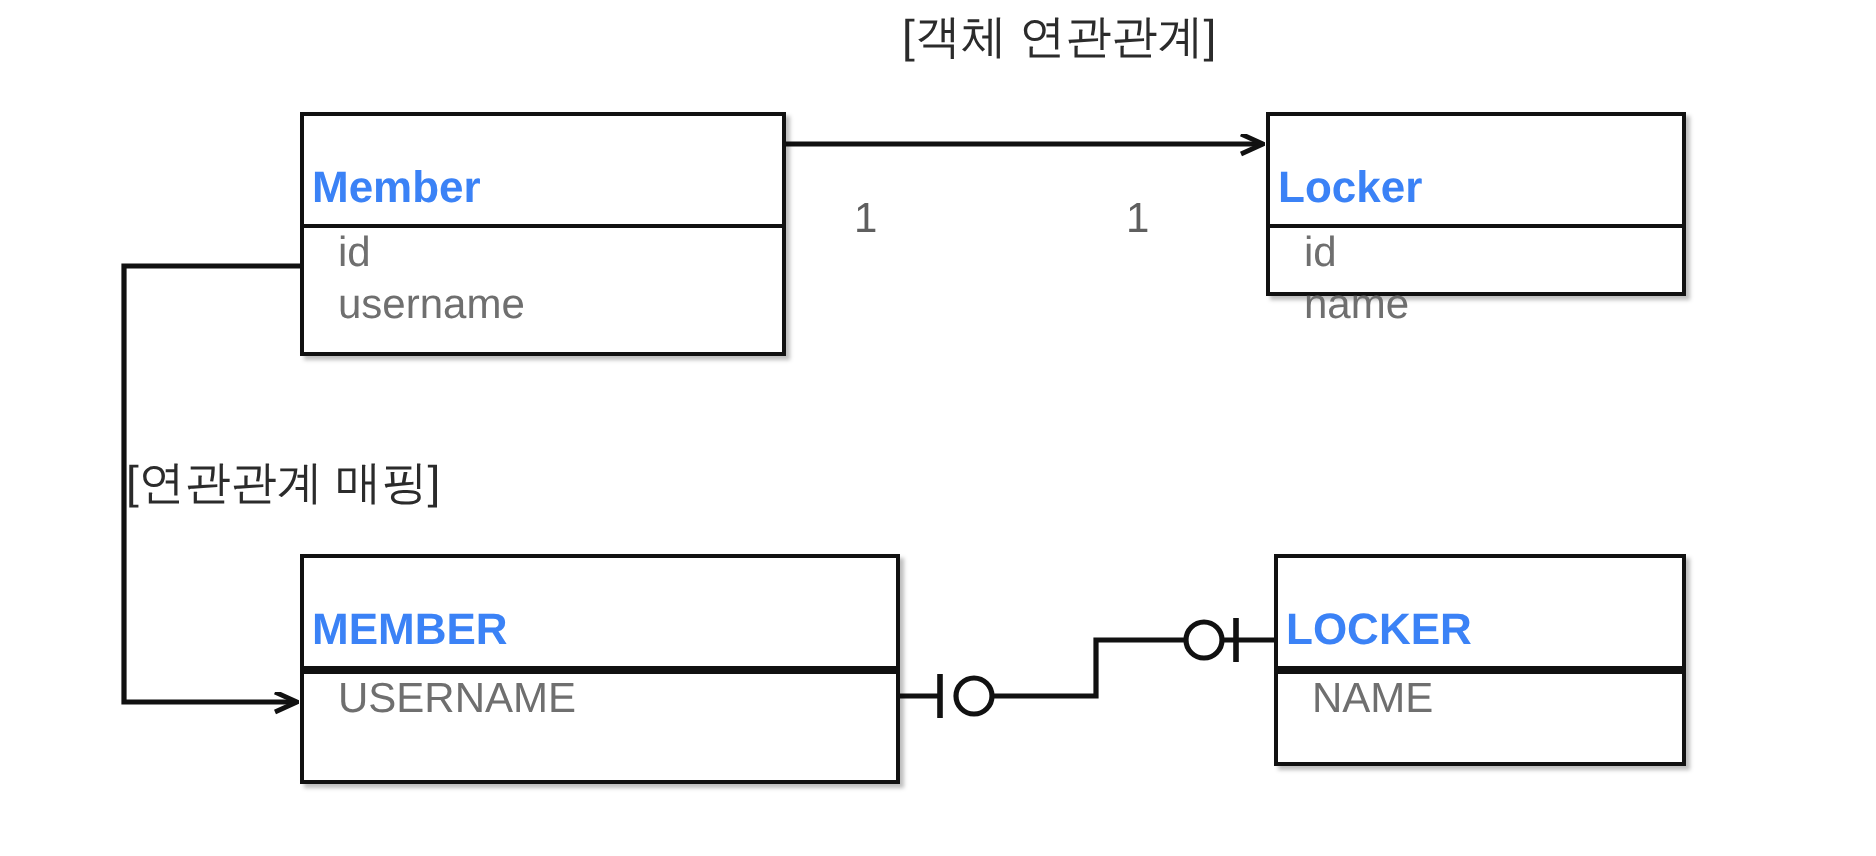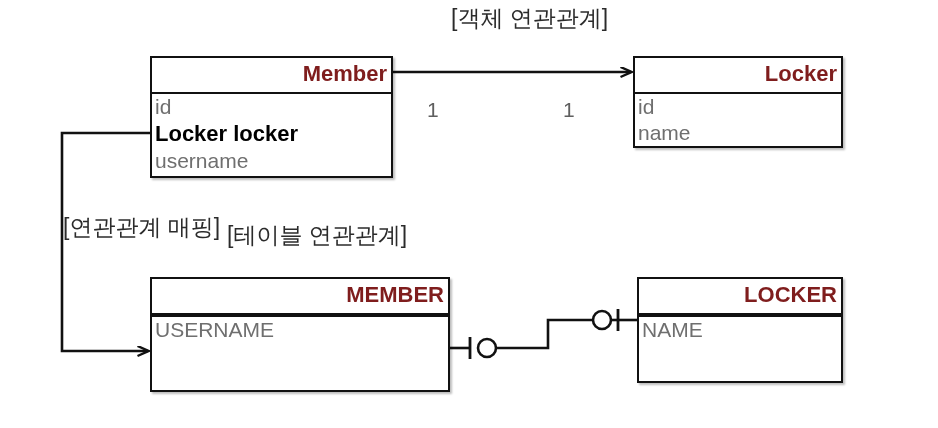--- a/index.html
+++ b/index.html
@@ -31,42 +31,43 @@
 
   
   .box {
     position: absolute;
     background: #ffffff;
     border: 2.5px solid #111111;
     box-sizing: border-box;
     box-shadow: 2px 2px 2px rgba(0,0,0,0.26);
   }
   .box-title {
-    text-align: right;
+    text-align: left;
     font-weight: bold;
-    color: #7f1d1d;
+    color: #3b82f6;
     font-size: 22px;
     line-height: 30px;
     padding: 1px 4px 3px 4px;
     white-space: nowrap;
+    margin-top: 20px;
   }
   .rule {
     border-top: 2.5px solid #111111;
     height: 0;
     font-size: 0;
     line-height: 0;
   }
   .rowlist {
     padding: 0;
   }
   .row {
     color: #6f6f6f;
     font-size: 21px;
     line-height: 26px;
-    padding-left: 3px;
+    padding-left: 17px;
     white-space: nowrap;
   }
   .row.strong {
     color: #000000;
     font-weight: bold;
     font-size: 22px;
     line-height: 28px;
   }
 
   
@@ -121,30 +122,28 @@
       <circle cx="602" cy="320" r="9" fill="#ffffff" stroke="#111111" stroke-width="2.6"></circle>
 
       <line x1="618" y1="309" x2="618" y2="331" stroke="#111111" stroke-width="2.8"></line>
 
       <line x1="611" y1="320" x2="637" y2="320" stroke="#111111" stroke-width="2.6"></line>
     </g>
   </svg>
 
   <div class="caption" style="left:403px; top:5px;margin-left:48px;">[객체 연관관계]</div>
 
-  <div class="caption" style="left:63px; top:214px;text-align:right;">[연관관계 매핑]</div>
+  <div class="caption" style="left:63px; top:228px;text-align:right;">[연관관계 매핑]</div>
 
-  <div class="caption" style="left:227px; top:222px;">[테이블 연관관계]</div>
 
   <div class="box" style="left:150px; top:56px; width:243px; height:122px;">
     <div class="box-title">Member</div>
     <div class="rule"></div>
     <div class="rowlist">
       <div class="row">id</div>
-      <div class="row strong">Locker locker</div>
       <div class="row">username</div>
     </div>
   </div>
 
   <div class="box" style="left:633px; top:56px; width:210px; height:92px;">
     <div class="box-title">Locker</div>
     <div class="rule"></div>
     <div class="rowlist">
       <div class="row">id</div>
       <div class="row">name</div>

